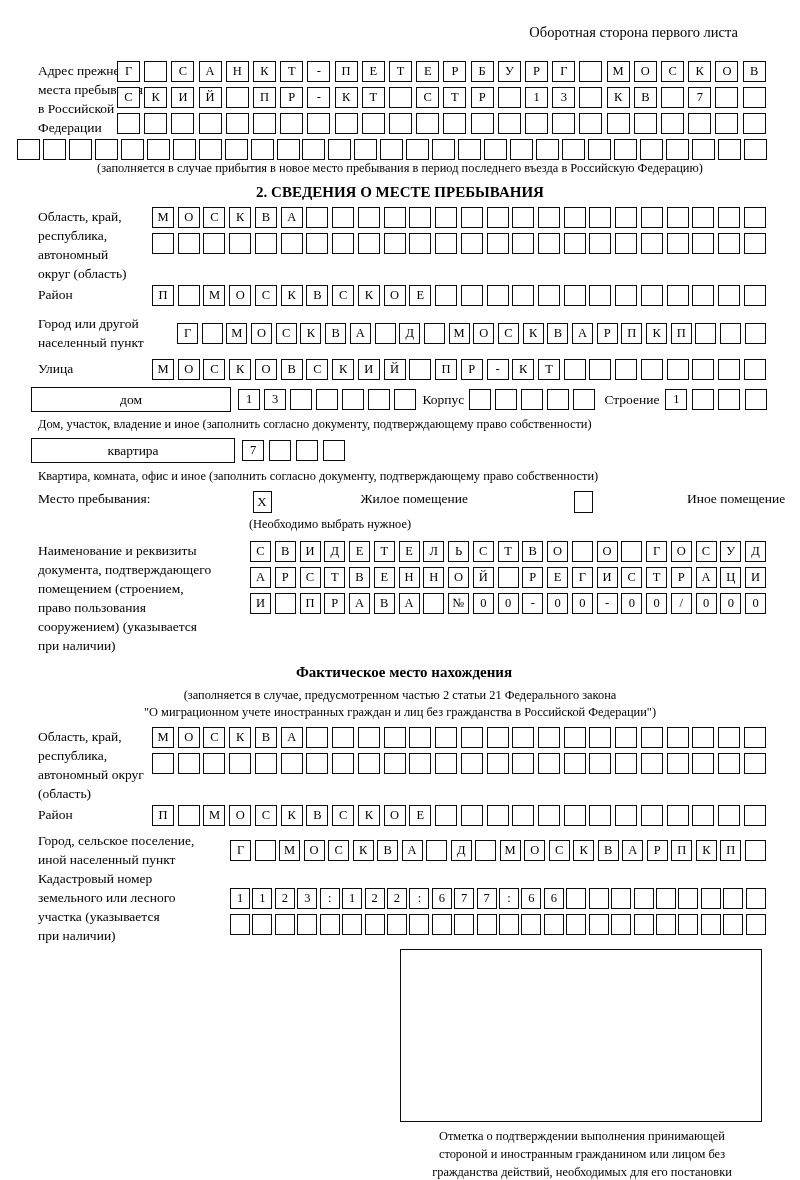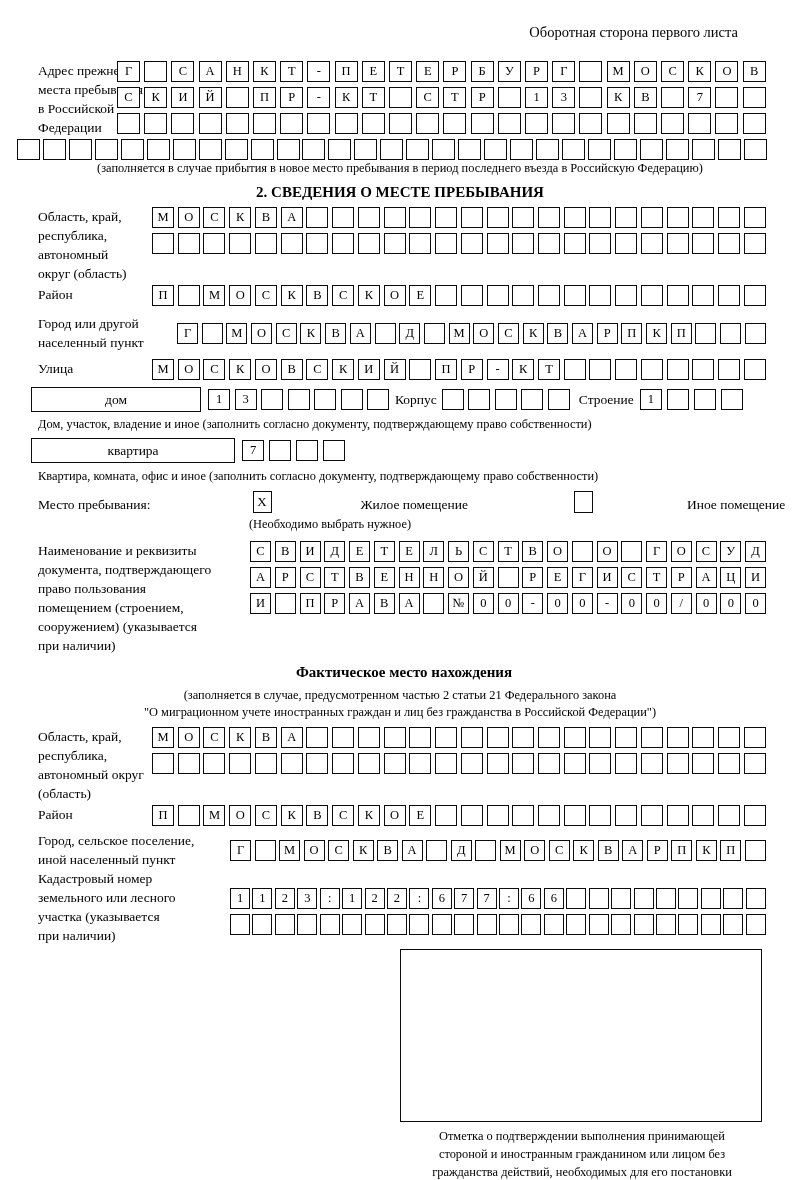--- a/index.html
+++ b/index.html
@@ -320,21 +320,21 @@
           <span class="cell c22"></span>
           <span class="cell c22"></span>
           <span class="cell c22"></span>
           <span class="cell c22"></span>
           <span class="cell c22"></span>
         </div>
     </div>
   </div>
 
   <div class="row-flex" style="margin:7px 33px 0 31px;align-items:center;">
-    <div class="wide-box" style="width:170px;">дом</div>
+    <div class="wide-box" style="width:200px;">дом</div>
     <div class="gap" style="width:7px;"></div>
     <div class="grid-row" style="width:181px;margin-bottom:0;">
         <span class="cell c22">1</span>
         <span class="cell c22">3</span>
         <span class="cell c22"></span>
         <span class="cell c22"></span>
         <span class="cell c22"></span>
         <span class="cell c22"></span>
         <span class="cell c22"></span>
       </div>
@@ -365,43 +365,43 @@
     <div class="gap" style="width:7px;"></div>
     <div class="grid-row" style="width:103px;margin-bottom:0;">
         <span class="cell c22">7</span>
         <span class="cell c22"></span>
         <span class="cell c22"></span>
         <span class="cell c22"></span>
       </div>
   </div>
   <div class="note" style="margin:5px 0 0 38px;">Квартира, комната, офис и иное (заполнить согласно документу, подтверждающему право собственности)</div>
 
-  <div class="row-flex" style="margin:6px 0 0 38px;align-items:flex-end;gap:40px;">
+  <div class="row-flex" style="margin:6px 0 0 38px;align-items:flex-start;gap:40px;">
     <div class="inline-lbl" style="padding-top:0;">Место пребывания:</div>
     <div class="gap" style="width:22px;"></div>
     <div class="chk">X</div>
     <div class="gap" style="width:9px;"></div>
     <div class="inline-lbl" style="padding-top:0;">Жилое помещение</div>
     <div class="gap" style="width:26px;"></div>
     <div class="chk"></div>
     <div class="gap" style="width:14px;"></div>
     <div class="inline-lbl" style="padding-top:0;">Иное помещение</div>
     <div class="gap" style="width:27px;"></div>
     <div class="chk"></div>
     <div class="gap" style="width:24px;"></div>
     <div class="inline-lbl" style="padding-top:0;">Организация</div>
   </div>
   <div class="note" style="margin:3px 0 0 120px;width:420px;text-align:center;">(Необходимо выбрать нужное)</div>
 
   <div class="row-flex" style="margin:8px 34px 0 38px;">
     <div class="lbl" style="width:212px;flex:none;">
       <div>Наименование и реквизиты</div>
       <div>документа, подтверждающего</div>
+      <div>помещением (строением,</div>
       <div>право пользования</div>
-      <div>помещением (строением,</div>
       <div>сооружением) (указывается</div>
       <div>при наличии)</div>
     </div>
     <div class="grid-col">
       <div class="grid-row">
           <span class="cell c21">С</span>
           <span class="cell c21">В</span>
           <span class="cell c21">И</span>
           <span class="cell c21">Д</span>
           <span class="cell c21">Е</span>

